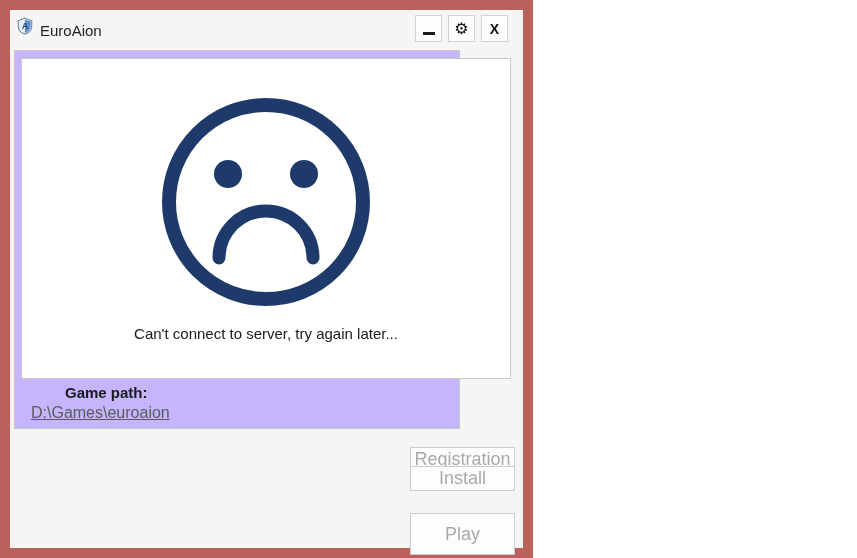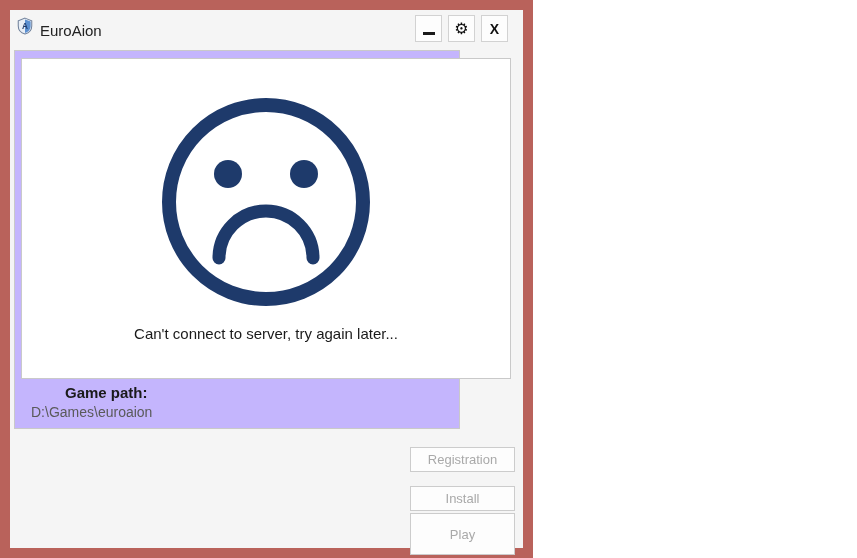--- a/index.html
+++ b/index.html
@@ -85,36 +85,36 @@
     font-size: 15px; color: #1a1a1a;
   }
 
   
   .gamepath-label {
     position: absolute; left: 10px; top: 333px;
     font-size: 15px; font-weight: bold; color: #1a1a1a; margin-left: 40px;
   }
   .gamepath-value {
     position: absolute; left: 16px; top: 353px;
-    font-size: 14px; color: #5a5a5a;
+    font-size: 16px; color: #5a5a5a; text-decoration: underline;
   }
 
   
   .action-btn {
     position: absolute; left: 400px;
     width: 105px; height: 25px;
     background: #fdfdfd;
     border: 1px solid #cccccc;
     display: flex; align-items: center; justify-content: center;
-    font-size: 13px;
+    font-size: 18px;
     color: var(--disabled-text, #a9a9a9);
     cursor: pointer;
   }
   .btn-registration { top: 437px; }
-  .btn-install      { top: 456px; margin-top: 20px; }
+  .btn-install      { top: 456px; }
   .btn-play         { top: 503px; height: 42px; }
 </style>
 </head>
 <body>
 
 <div class="screen">
   <div class="window">
     <div class="window-inner">
 
       <div class="titlebar">

